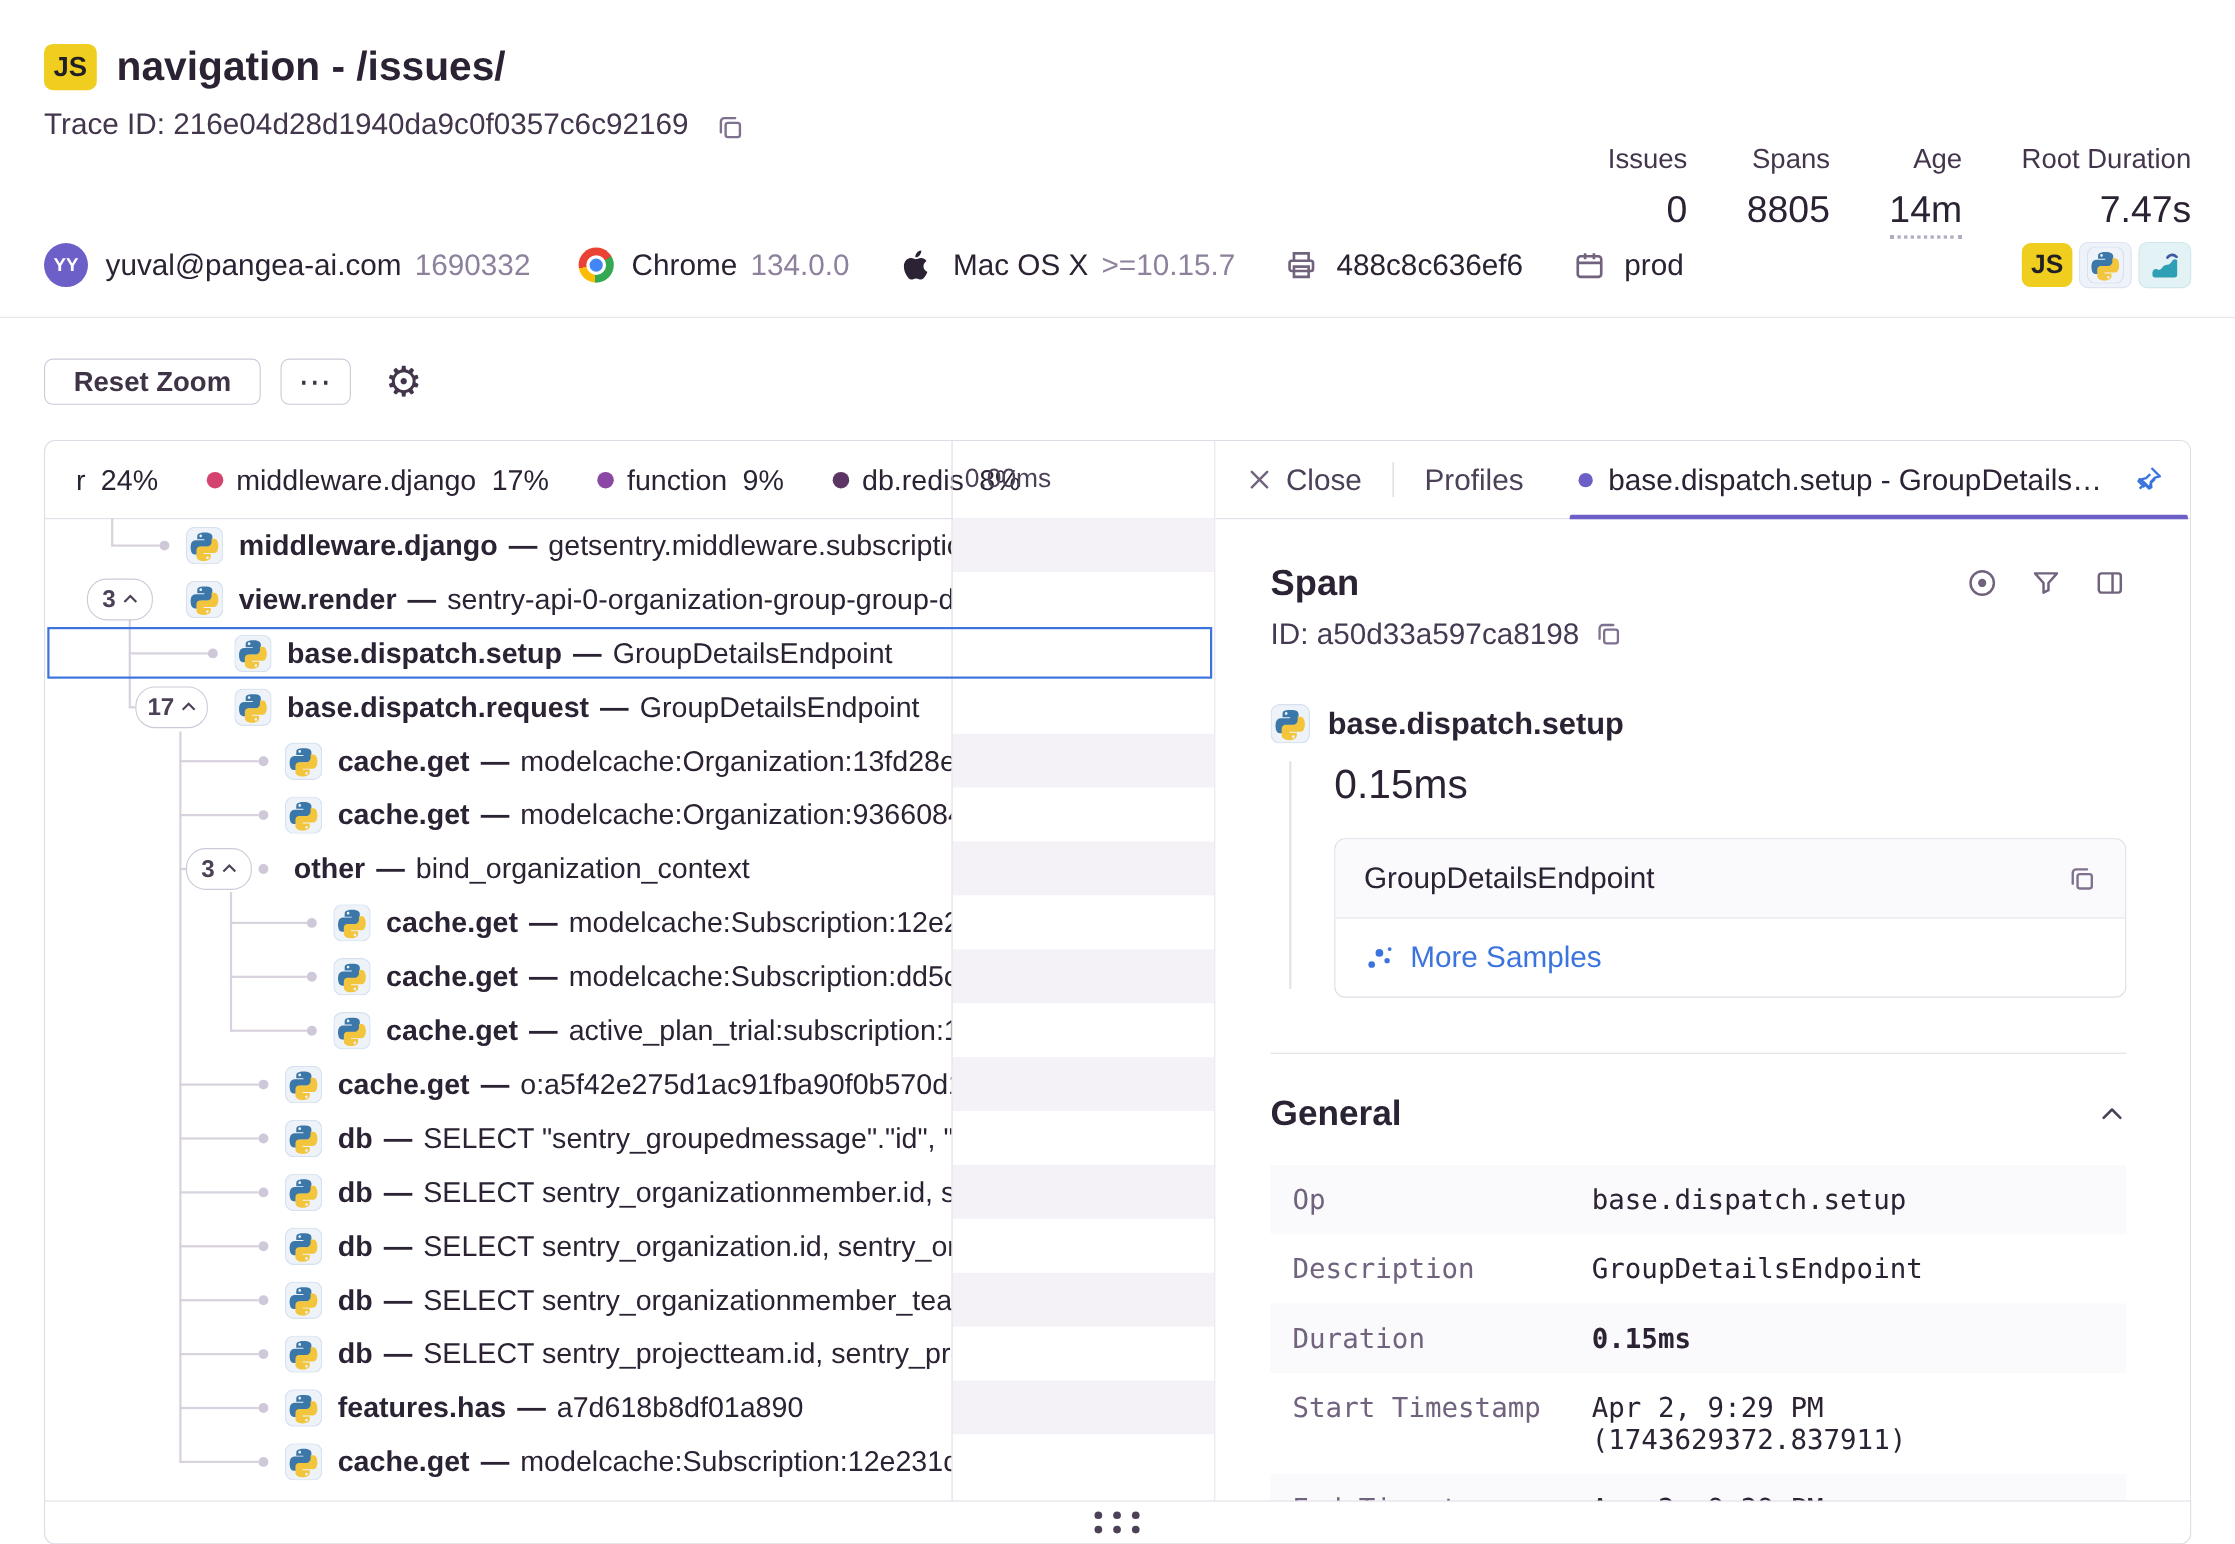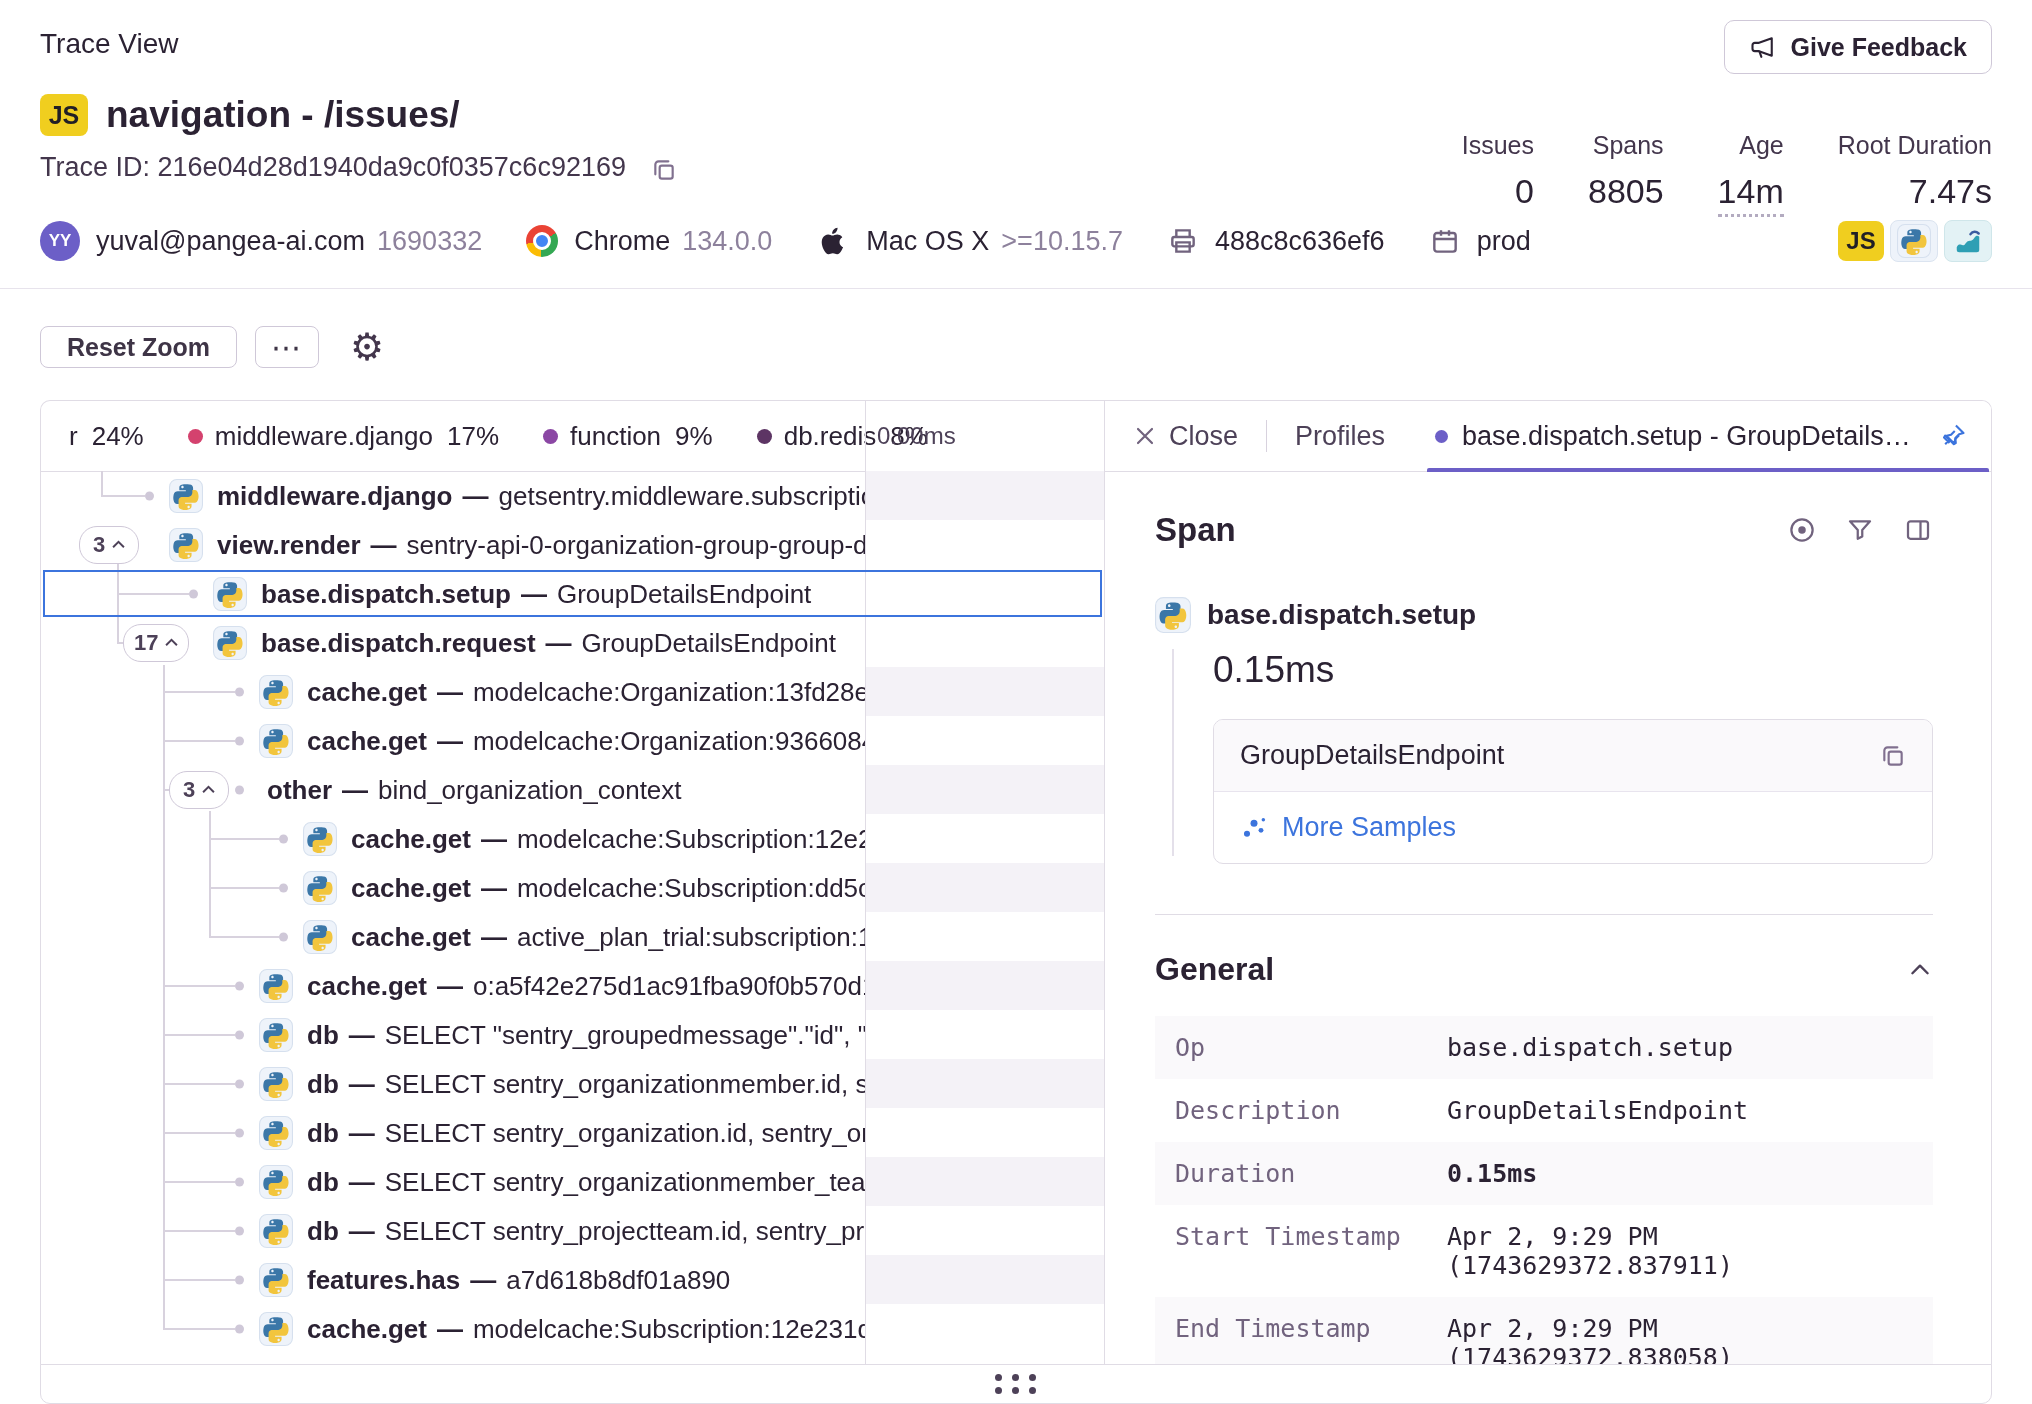--- a/index.html
+++ b/index.html
@@ -196,29 +196,20 @@
     <symbol id="ic-wave" viewBox="0 0 24 24">
       <path d="M3 17c2.5-5 4.5 1 7-3s4.5-.5 7-4.5c1.5-2.4 3-2 4-1v10.5a2 2 0 0 1-2 2H5a2 2 0 0 1-2-2V17z" fill="#2e9fb4"></path>
       <path d="M14 6.5c1.8-2.6 4.6-2.4 6.5-.5" fill="none" stroke="#3a5ba0" stroke-width="2" stroke-linecap="round"></path>
     </symbol>
   </defs>
 </svg>
 
 <div class="page">
 
   <div class="hdr">
-    <div class="hdr-row1">
-      <div class="page-title">Trace View</div>
-      <button class="feedback-btn">
-        <svg width="28" height="28" viewBox="0 0 24 24" style="color:#2b2233">
-            <use href="#ic-megaphone"></use>
-          </svg>
-        <span>Give Feedback</span>
-      </button>
-    </div>
     <div class="hdr-row2">
       <span class="js-badge">JS</span>
       <span class="trace-title">navigation - /issues/</span>
     </div>
     <div class="hdr-row3">
       <span>Trace ID: 216e04d28d1940da9c0f0357c6c92169</span>
       <svg width="26" height="26" viewBox="0 0 24 24" style="color:#80708f;cursor:pointer">
           <use href="#ic-copy"></use>
         </svg>
     </div>
@@ -647,20 +638,26 @@
                 <use href="#ic-disc"></use>
               </svg>
             <svg class="ibtn" width="30" height="30" viewBox="0 0 24 24">
                 <use href="#ic-funnel"></use>
               </svg>
             <svg class="ibtn" width="30" height="30" viewBox="0 0 24 24">
                 <use href="#ic-columns"></use>
               </svg>
           </span>
         </div>
+        <div class="id-row">
+          <span>ID: a50d33a597ca8198</span>
+          <svg width="25" height="25" viewBox="0 0 24 24" style="color:#80708f;cursor:pointer">
+              <use href="#ic-copy"></use>
+            </svg>
+        </div>
 
         <div class="op-wrap">
           <div class="op-row">
             <svg viewBox="0 0 32 32">
                 <use href="#ic-python"></use>
               </svg>
             <span class="op-name">base.dispatch.setup</span>
           </div>
           <div class="op-duration">0.15ms</div>
           <div class="samples-box">

